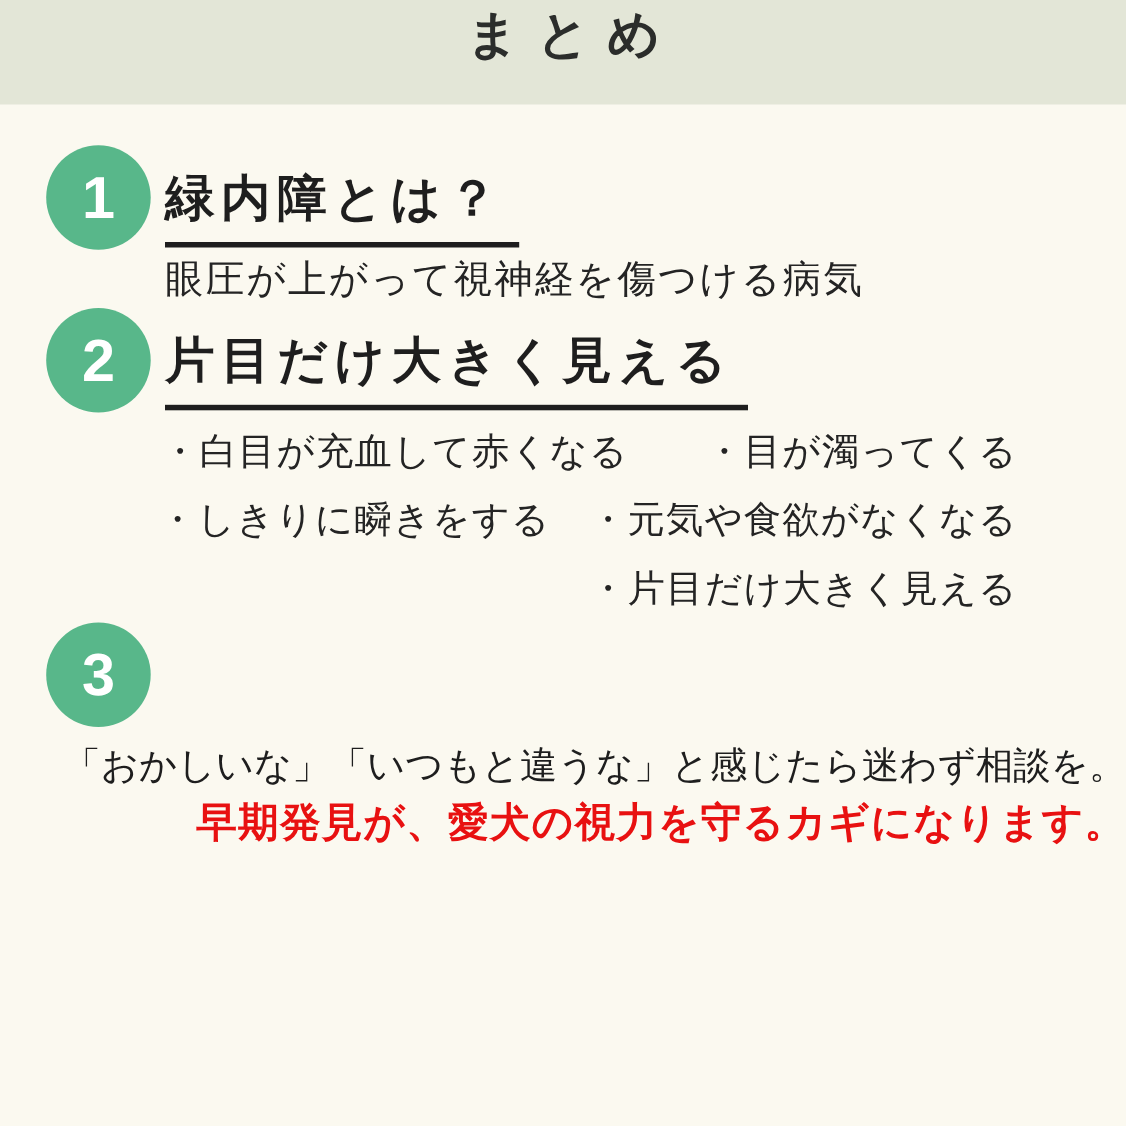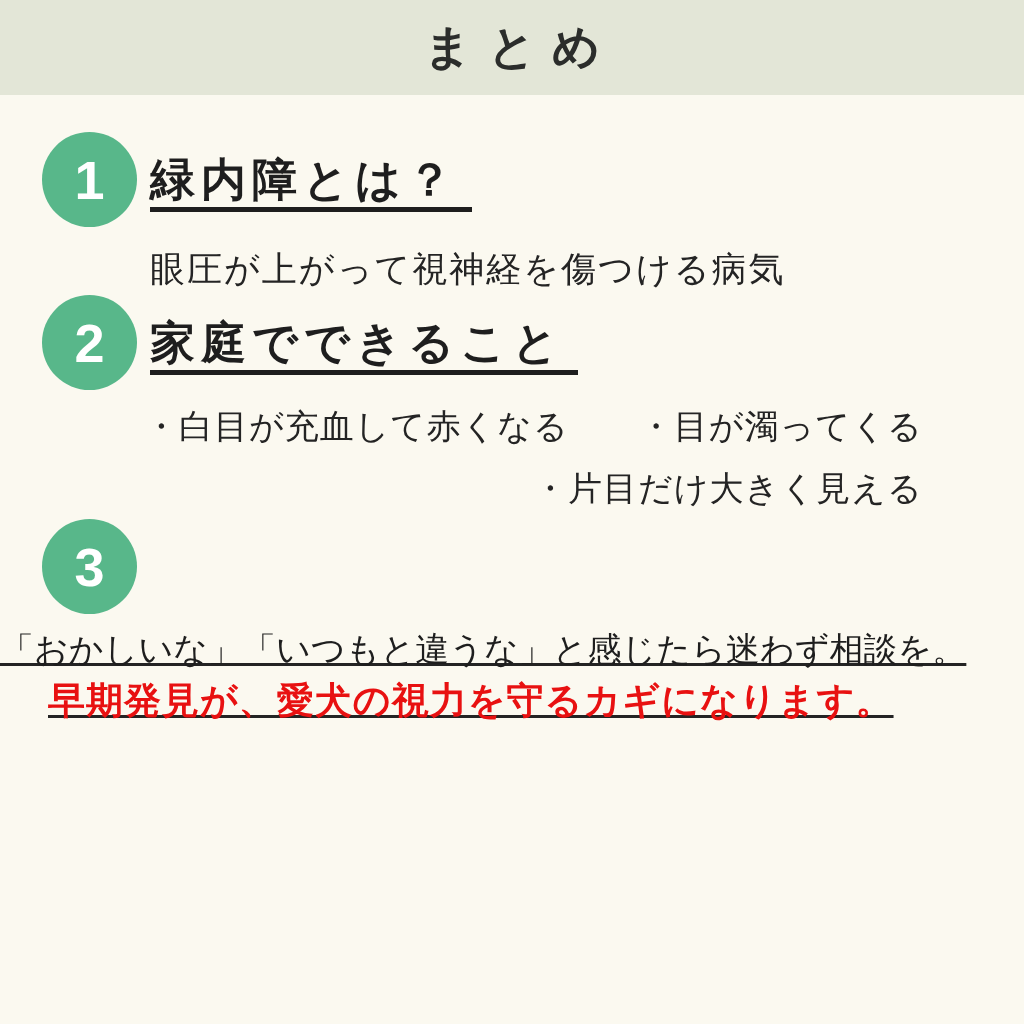--- a/index.html
+++ b/index.html
@@ -7,21 +7,21 @@
   body {
     background:#fbf9f0;
     font-family:"Liberation Sans","DejaVu Sans",sans-serif;
     color:#242424;
     overflow:hidden;
   }
   .header {
     height:95px;
     background:#e3e6d7;
     display:flex;
-    align-items:center;
+    align-items:flex-start;
     justify-content:center;
   }
   .header-title {
     font-size:47px;
     font-weight:bold;
     color:#2b2d2b;
     letter-spacing:16px;
     text-indent:16px;
   }
   .content { padding:37px 10px 0 42px; }
@@ -42,38 +42,38 @@
   .sec-heading {
     font-size:45px;
     font-weight:bold;
     line-height:95px;
     letter-spacing:6px;
     color:#1e1e1e;
     white-space:nowrap;
   }
   .sec-heading .u {
     border-bottom:5px solid #1e1e1e;
-    padding-bottom:2px;
+    padding-bottom:15px;
     padding-right:14px;
   }
-  .para-block { margin-top:15px; }
+  .para-block { }
   .para {
     font-size:35px;
     line-height:53px;
     letter-spacing:2px;
     white-space:nowrap;
   }
   .bullet-block { margin-top:5px; margin-left:-6px;text-align:right; }
   .bullet {
     font-size:34px;
     line-height:62px;
     letter-spacing:1px;
     white-space:nowrap;
   }
-  .footer { margin-top:10px; text-align:left;text-decoration:underline; }
+  .footer { margin-top:10px; text-align:right; }
   .footer-line1 {
     font-size:34px;
     line-height:50px;
     letter-spacing:0px;
     color:#1e1e1e;
     white-space:nowrap;
   }
   .footer-line2 {
     font-size:37px;
     line-height:54px;
@@ -101,24 +101,25 @@
       <div class="para-block">
         <div class="para">眼圧が上がって視神経を傷つける病気</div>
       </div>
     </div>
   </div>
 
   <div class="section sec2">
     <div class="badge" id="badge2" style="background: rgb(88, 183, 138);">2</div>
     <div class="sec-main">
       <div class="sec-heading">
-        <span class="u">家庭でできること</span>
+        <span class="u">片目だけ大きく見える</span>
       </div>
       <div class="bullet-block">
         <div class="bullet">・白目が充血して赤くなる　　・目が濁ってくる</div>
+        <div class="bullet">・しきりに瞬きをする　・元気や食欲がなくなる</div>
         <div class="bullet">・片目だけ大きく見える</div>
       </div>
     </div>
   </div>
 
   <div class="section sec3">
     <div class="badge" id="badge3" style="background: rgb(88, 183, 138);">3</div>
     <div class="sec-main">
     </div>
   </div>

